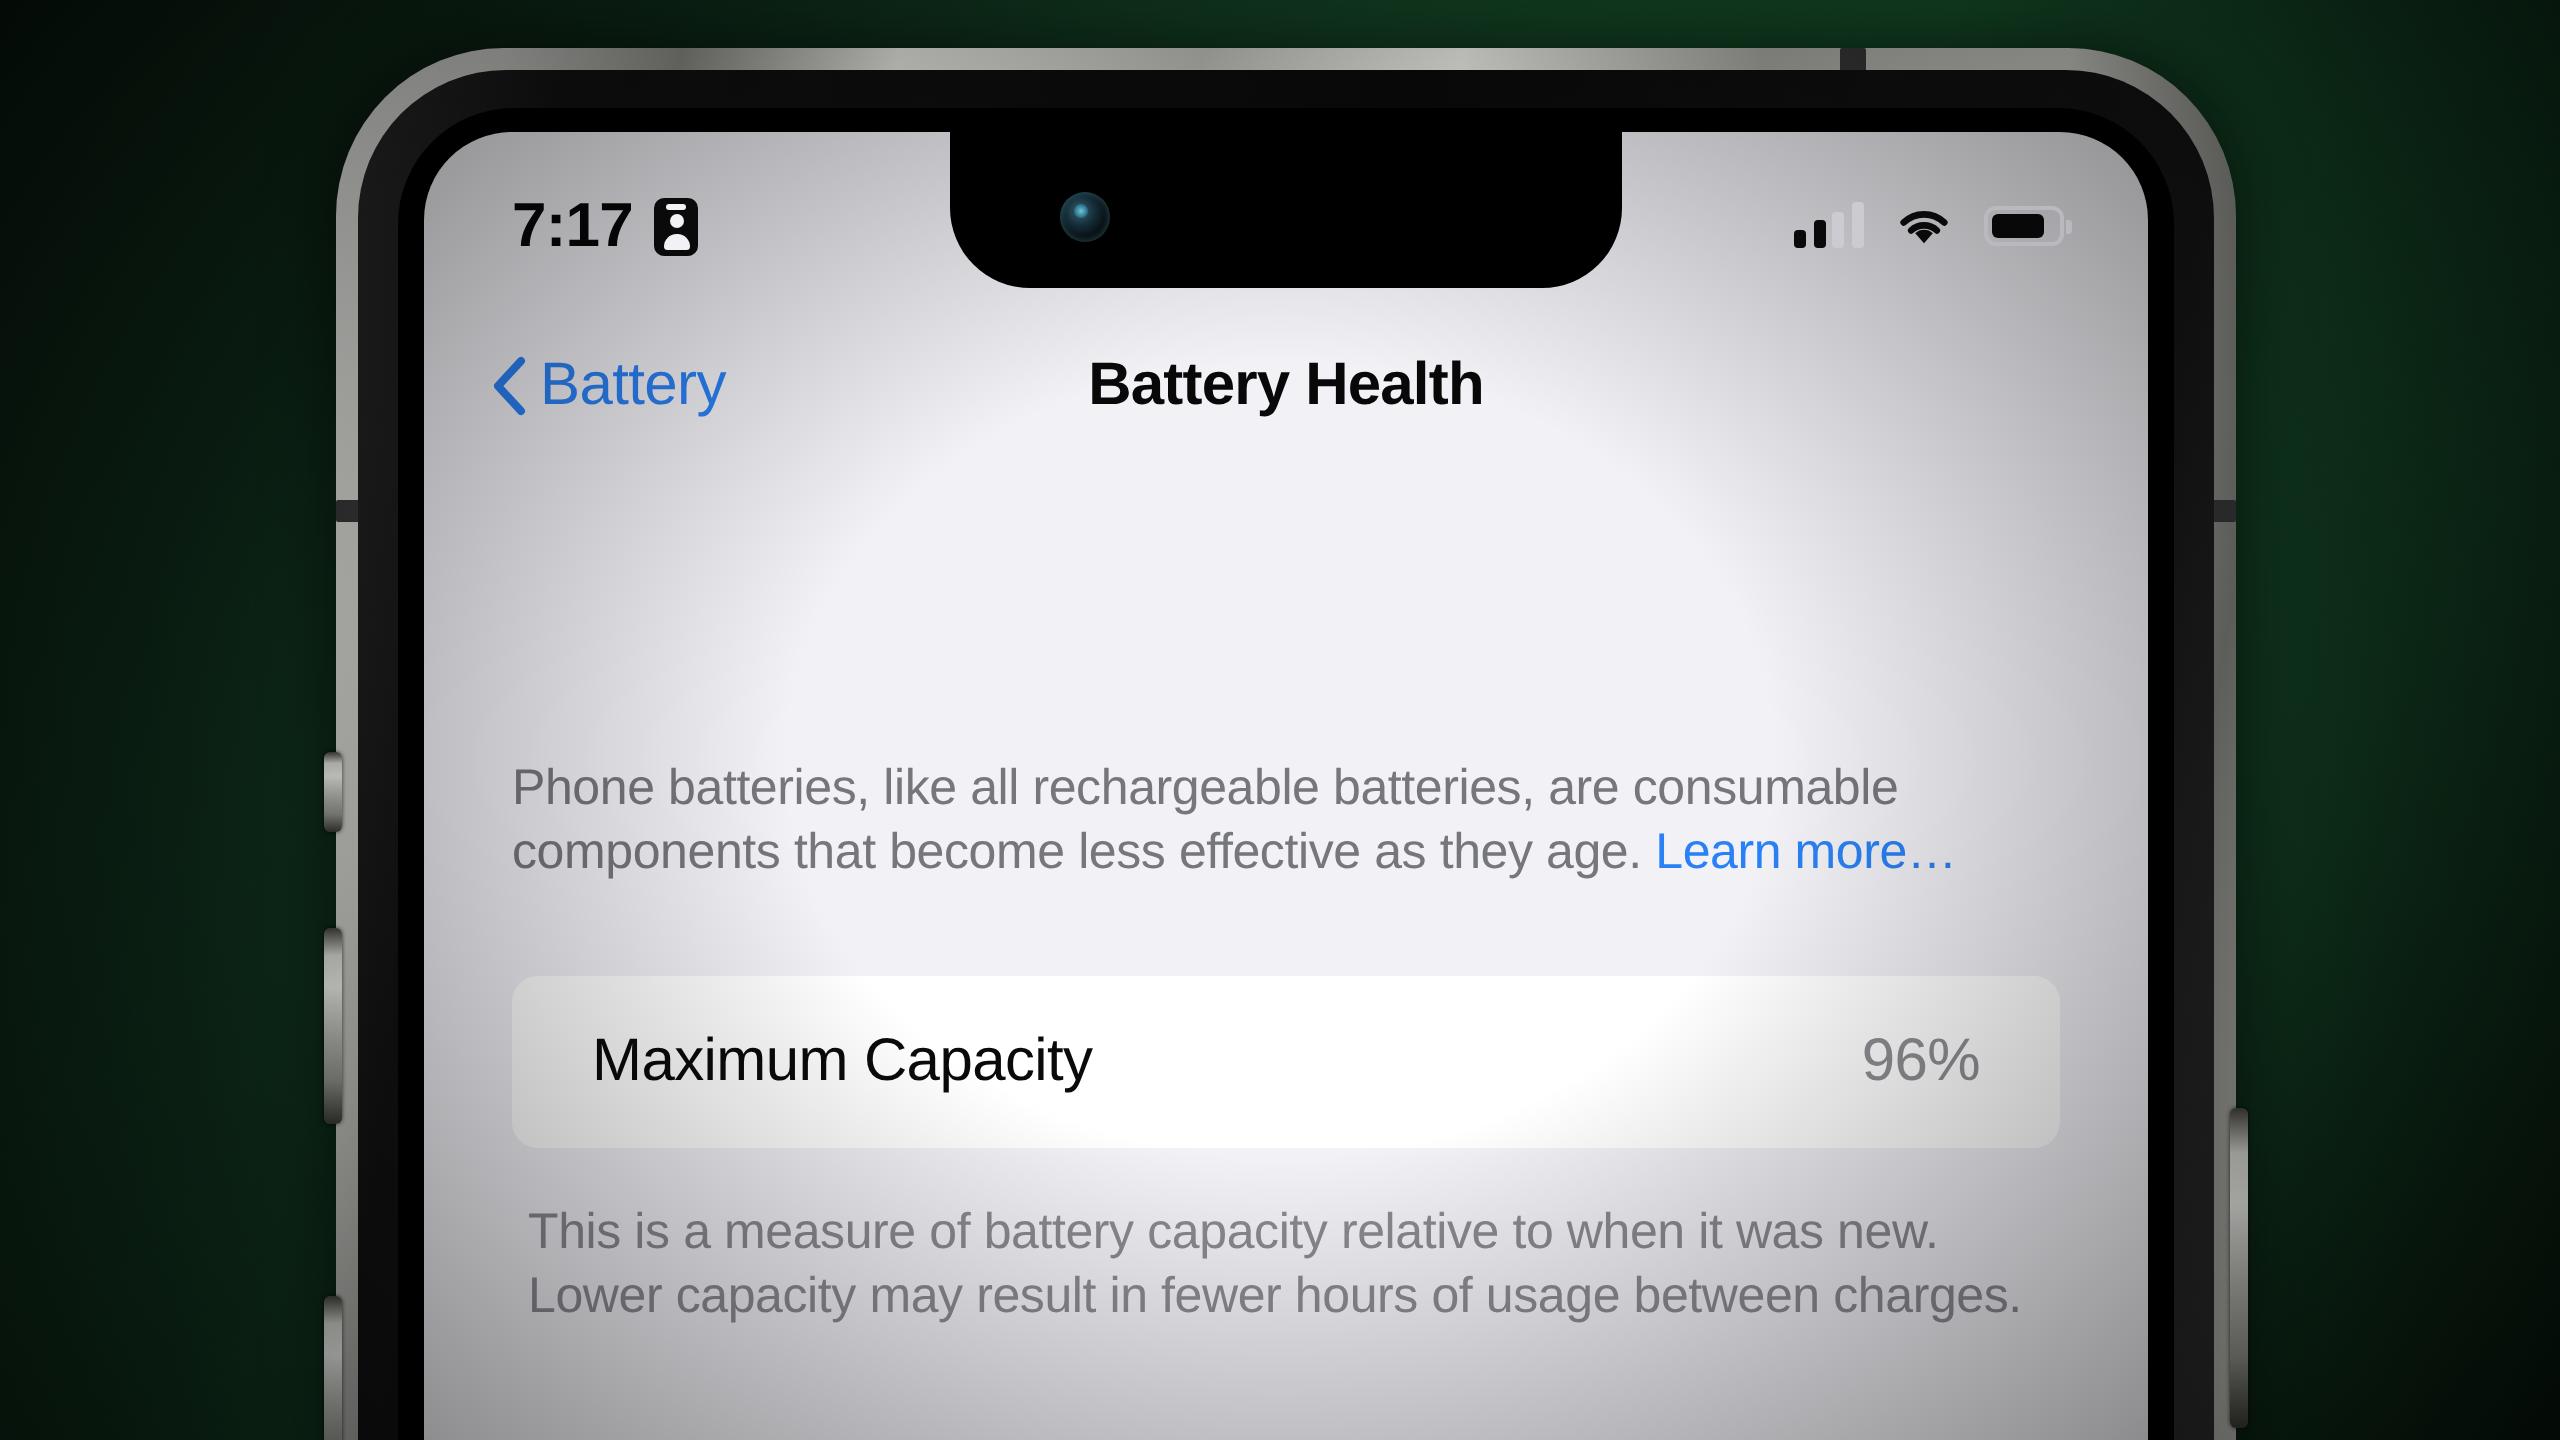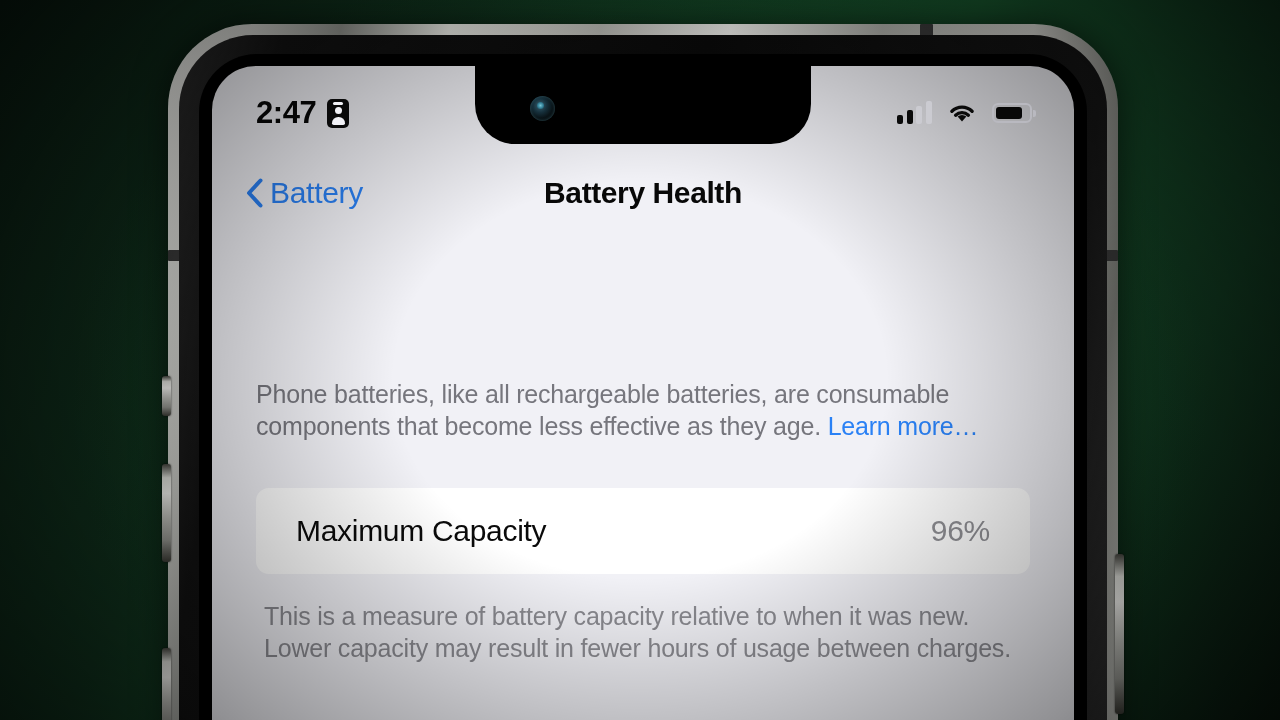--- a/index.html
+++ b/index.html
@@ -203,21 +203,21 @@
 
     <div id="screen">
 
       <div id="notch">
 
         <div id="camera"></div>
       </div>
 
       <div id="statusbar">
         <div id="status-left">
-          <span id="clock">2:47</span>
+          <span id="clock">7:17</span>
           <span id="id-icon">
             <span class="slot"></span>
             <span class="head"></span>
             <span class="body"></span>
           </span>
         </div>
 
         <div id="status-right">
           <span id="cellular">
             <i class="on"></i>

